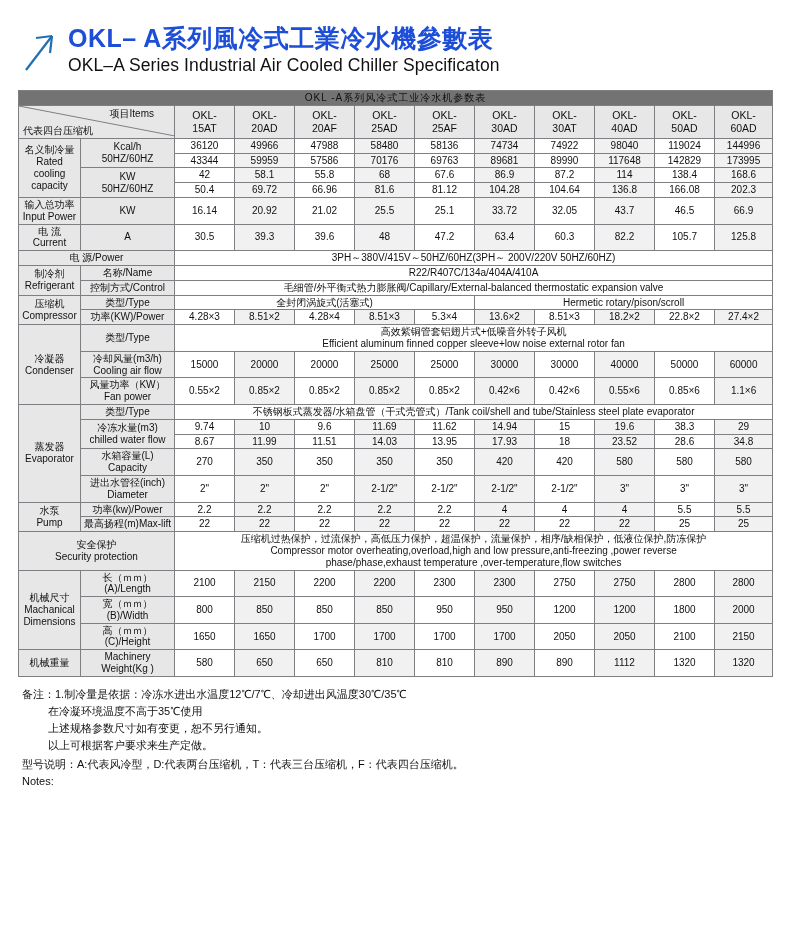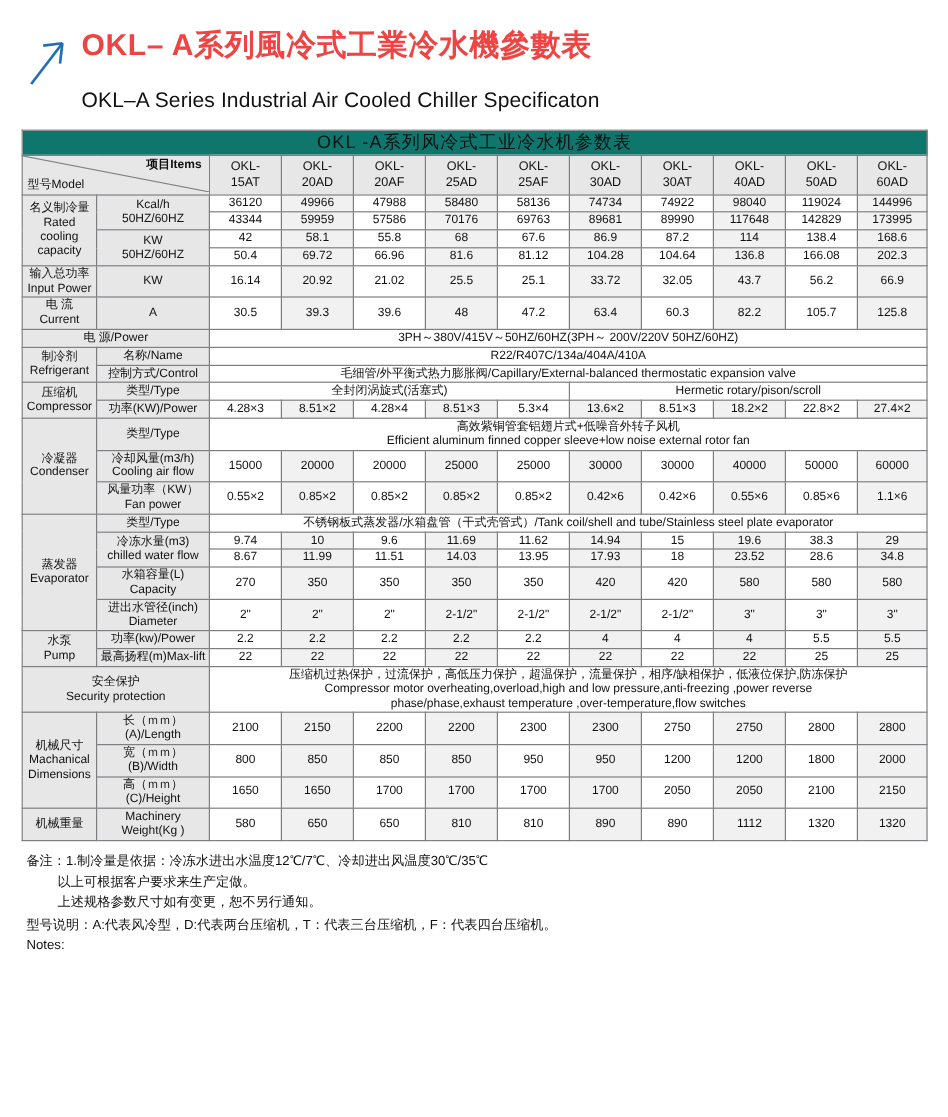--- a/index.html
+++ b/index.html
@@ -35,27 +35,27 @@
     margin-top: 4px;
   }
   .titles {
     margin-left: 6px;
   }
   .title-cn {
     font-size: 25px;
     font-weight: bold;
     letter-spacing: 0.5px;
     line-height: 1.12;
-    color: #ef4444;
+    color: #1d4ed8;
     white-space: nowrap;
   }
   .title-en {
     font-size: 17.5px;
     line-height: 1.2;
-    margin-top: 21px;
+    margin-top: 3px;
     color: #111;
     white-space: nowrap;
     letter-spacing: 0.1px;
   }
   
   .table-wrap {
     margin-top: 14px;
   }
   table.spec {
     border-collapse: collapse;
@@ -66,23 +66,23 @@
   table.spec td, table.spec th {
     border: 1px solid #7d7f82;
     text-align: center;
     vertical-align: middle;
     padding: 1px 1px;
     line-height: 1.18;
     color: #111;
     font-weight: normal;
   }
   .banner td {
-    background: #0f766e;
+    background: #737373;
     color: #ffffff;
-    font-size: 15px;
+    font-size: 10px;
     font-weight: bold;
     letter-spacing: 1px;
     padding: 4px 0;
     border: 1px solid #0aa3e8;
   }
   .lgrey {
     background: #f1f1f1;
   }
   .white {
     background: #ffffff;
@@ -109,24 +109,23 @@
     left: 0; top: 0; right: 0; bottom: 0;
   }
   .tl-cell .lbl-model {
     position: absolute;
     left: 4px;
     bottom: 1px;
     font-size: 10px;
   }
   .tl-cell .lbl-items {
     position: absolute;
-    right: 6px;
+    right: 20px;
     top: 2px;
     font-size: 10px;
-    font-weight: bold;
   }
   .wide-text {
     font-size: 10px;
     padding: 3px 4px;
   }
   .notes {
     margin-top: 9px;
     padding-left: 4px;
     font-size: 11px;
     line-height: 1.55;
@@ -173,21 +172,21 @@
       </colgroup>
       <tbody id="tbody">
           <tr class="banner">
             <td colspan="12">OKL -A系列风冷式工业冷水机参数表</td>
           </tr>
           <tr>
             <td class="tl-cell" colspan="2">
               <svg class="diag" width="156" height="30" preserveAspectRatio="none" viewBox="0 0 156 30">
                 <line x1="0" y1="0" x2="156" y2="30" stroke="#7d7f82" stroke-width="1"></line>
               </svg>
-              <span class="lbl-model">型号Model</span>
+              <span class="lbl-model">代表四台压缩机</span>
               <span class="lbl-items">项目Items</span>
             </td>
             <td class="modelcell">OKL-<br>15AT</td>
             <td class="modelcell">OKL-<br>20AD</td>
             <td class="modelcell">OKL-<br>20AF</td>
             <td class="modelcell">OKL-<br>25AD</td>
             <td class="modelcell">OKL-<br>25AF</td>
             <td class="modelcell">OKL-<br>30AD</td>
             <td class="modelcell">OKL-<br>30AT</td>
             <td class="modelcell">OKL-<br>40AD</td>
@@ -249,21 +248,21 @@
             <td class="rowhead" rowspan="1">输入总功率<br>Input Power</td>
             <td class="rowhead" rowspan="1">KW</td>
             <td class="white">16.14</td>
             <td class="lgrey">20.92</td>
             <td class="white">21.02</td>
             <td class="lgrey">25.5</td>
             <td class="white">25.1</td>
             <td class="lgrey">33.72</td>
             <td class="white">32.05</td>
             <td class="lgrey">43.7</td>
-            <td class="white">56.2</td>
+            <td class="white">46.5</td>
             <td class="lgrey">66.9</td>
           </tr>
           <tr>
             <td class="rowhead" rowspan="1">电 流<br>Current</td>
             <td class="rowhead" rowspan="1">A</td>
             <td class="white">30.5</td>
             <td class="lgrey">39.3</td>
             <td class="white">39.6</td>
             <td class="lgrey">48</td>
             <td class="white">47.2</td>
@@ -476,19 +475,20 @@
             <td class="lgrey" style="padding:6px 0;">1112</td>
             <td class="white" style="padding:6px 0;">1320</td>
             <td class="lgrey" style="padding:6px 0;">1320</td>
           </tr>
         </tbody>
     </table>
   </div>
 
   <div class="notes">
     <div>备注：1.制冷量是依据：冷冻水进出水温度12℃/7℃、冷却进出风温度30℃/35℃</div>
+    <div class="indent2">在冷凝环境温度不高于35℃使用</div>
+    <div class="indent2">上述规格参数尺寸如有变更，恕不另行通知。</div>
     <div class="indent2">以上可根据客户要求来生产定做。</div>
-    <div class="indent2">上述规格参数尺寸如有变更，恕不另行通知。</div>
     <div class="notes-label">型号说明：A:代表风冷型，D:代表两台压缩机，T：代表三台压缩机，F：代表四台压缩机。</div>
     <div>Notes:</div>
   </div>
 
 </div>
 
 </body></html>

